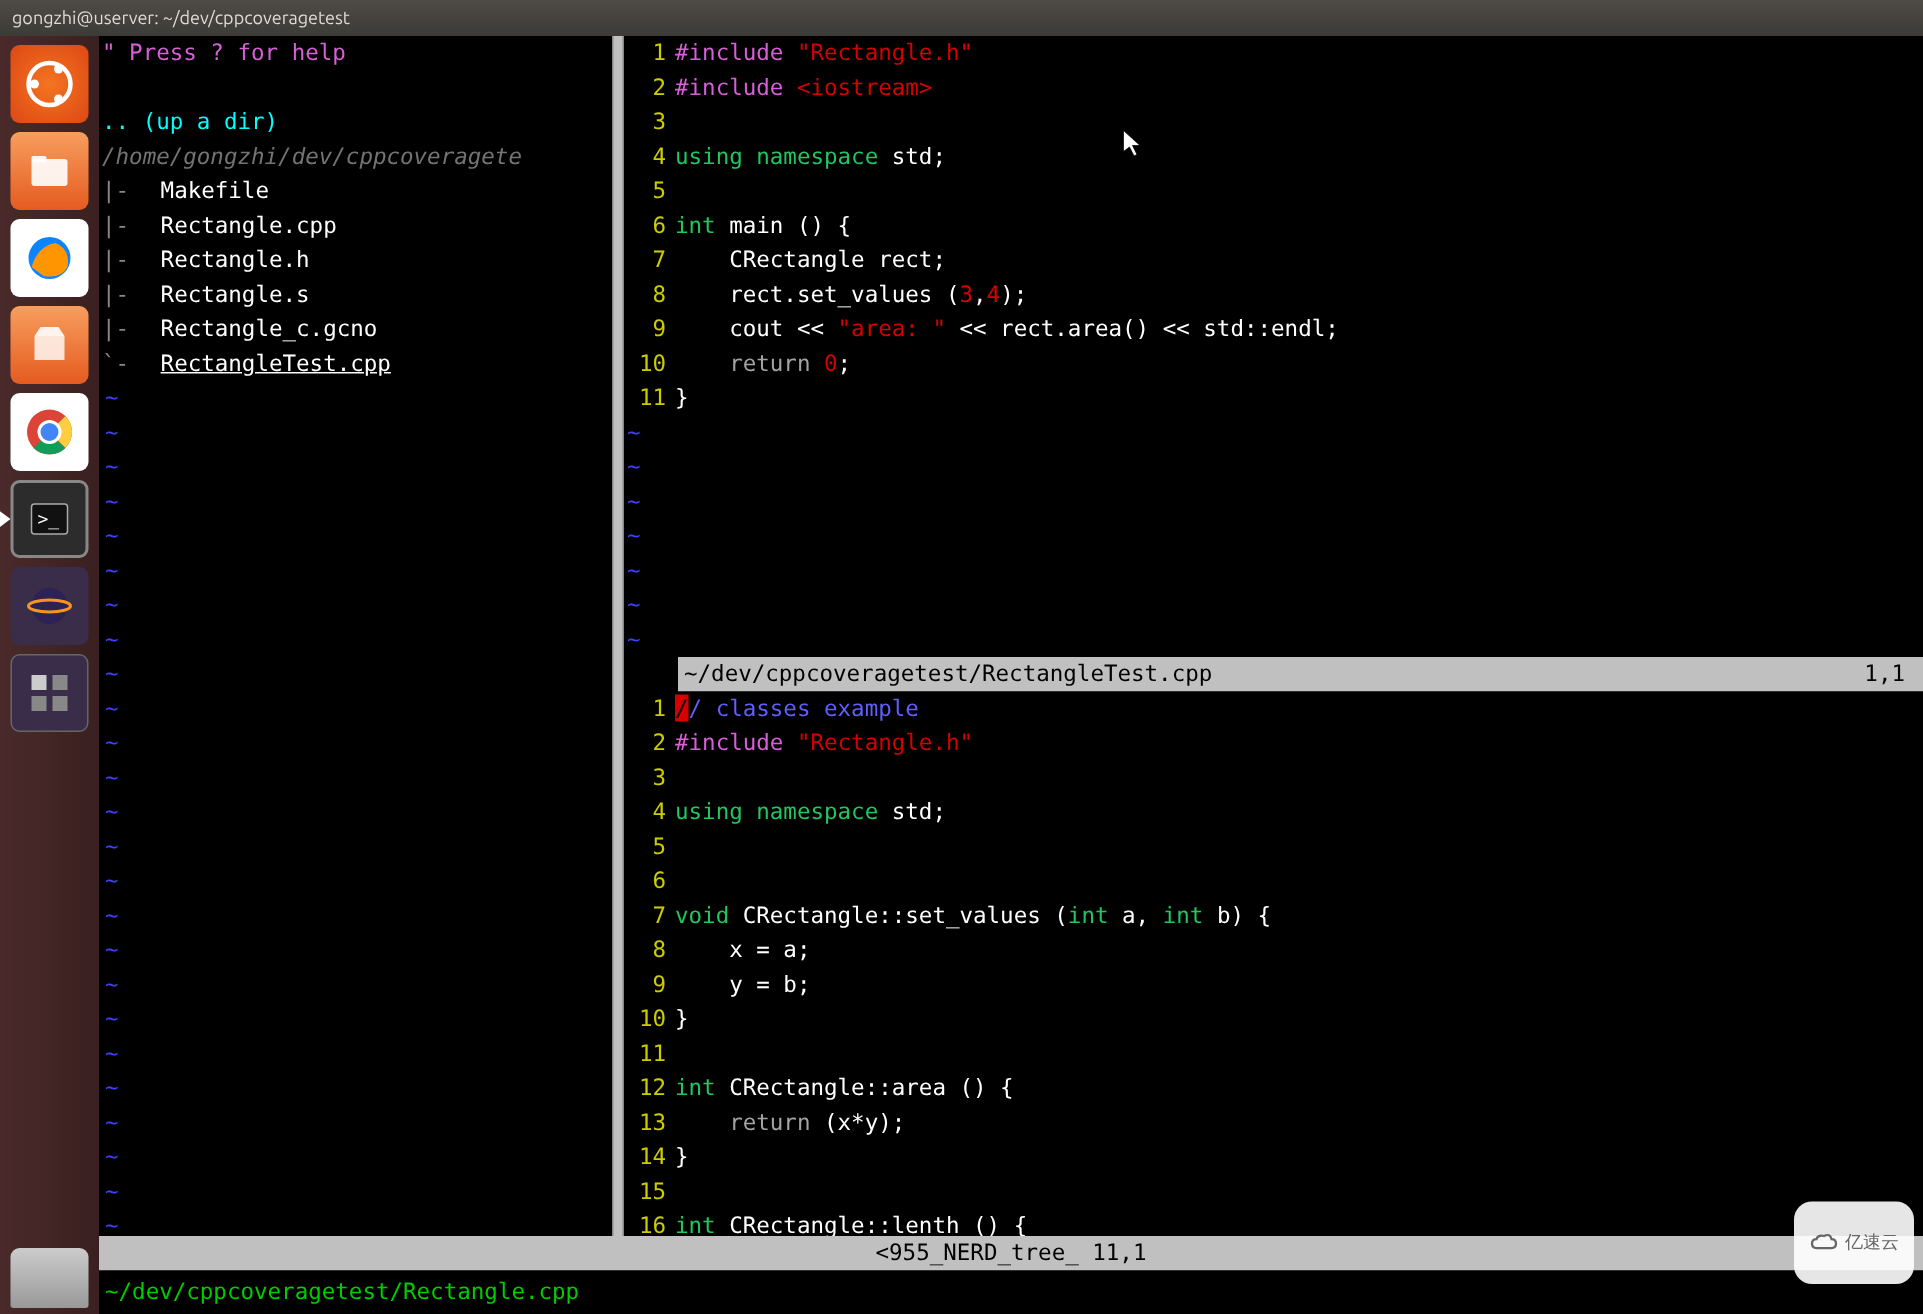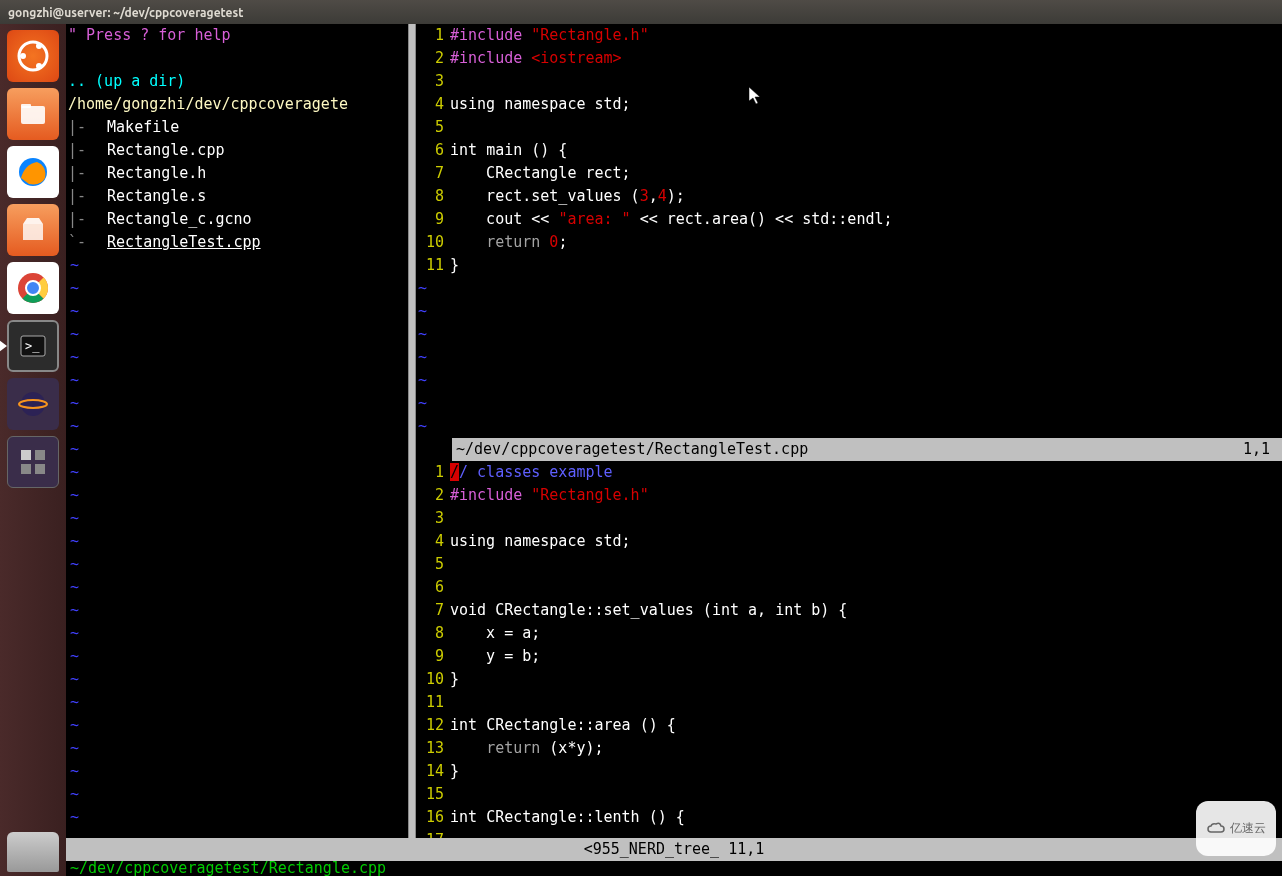--- a/index.html
+++ b/index.html
@@ -13,21 +13,21 @@
   height: 876px;
   overflow: hidden;
   position: relative;
 }
 .titlebar {
   height: 24px;
   background: linear-gradient(to bottom, #4f4b46, #3c3b37);
   color: #dfdbd2;
   font-family: "Ubuntu", sans-serif;
   font-size: 12px;
-  font-weight: bold;
+  font-weight: normal;
   padding-left: 8px;
   display: flex;
   align-items: center;
 }
 .desktop {
   display: flex;
   height: 852px;
 }
 .launcher {
   width: 66px;
@@ -130,44 +130,44 @@
   text-align: right;
   color: #cccc00;
   padding-right: 6px;
   flex-shrink: 0;
 }
 .code { flex: 1; color: #fff; }
 .tilde { color: #4040ff; padding-left: 2px; }
 
 .nt-help    { color: #d75fd7; }
 .nt-updir   { color: #00ffff; font-weight: normal; }
-.nt-path    { color: #fef9c3; }
+.nt-path    { color: #737373; font-style: italic; }
 .nt-pipe    { color: #888; }
 .nt-file    { color: #fff; padding-left: 21px; }
 .nt-sel     { text-decoration: underline; }
 
-.kw  { color: #ffffff; }
+.kw  { color: #22c55e; }
 .pp  { color: #d75fd7; }
 .str { color: #d70000; }
 .num { color: #d70000; }
 .ret { color: #a3a3a3; }
 .cmt { color: #5f5fff; }
 .cursor { background: #d70000; color:#000; }
 
 .vim-status {
   height: 23px;
   background: #c0c0c0;
   color: #000;
   display: flex;
   align-items: center;
   padding: 0 4px;
   flex-direction: column;
 }
 .vim-cmd {
-  height: 15px;
+  height: 29px;
   background: #000;
   display: flex;
   align-items: center;
   padding: 0 4px;
 }
 .vim-status .mid { margin-left: auto; }
 .vim-status .right { margin-left: 20px; padding-right: 8px; }
 .vim-cmd .path { color: #00cc00; }
 .watermark {
   position: absolute;

